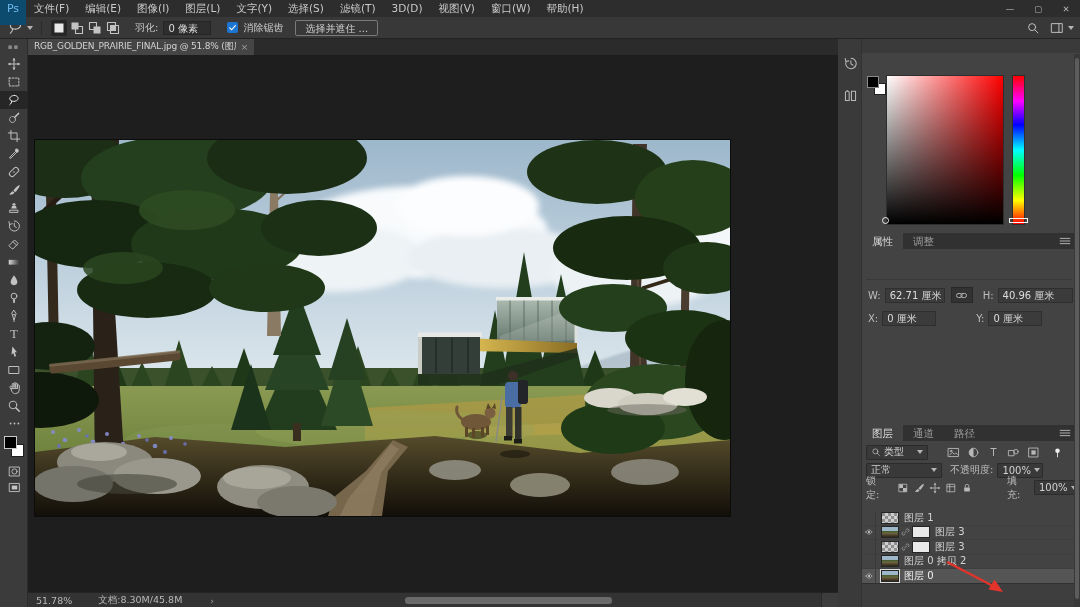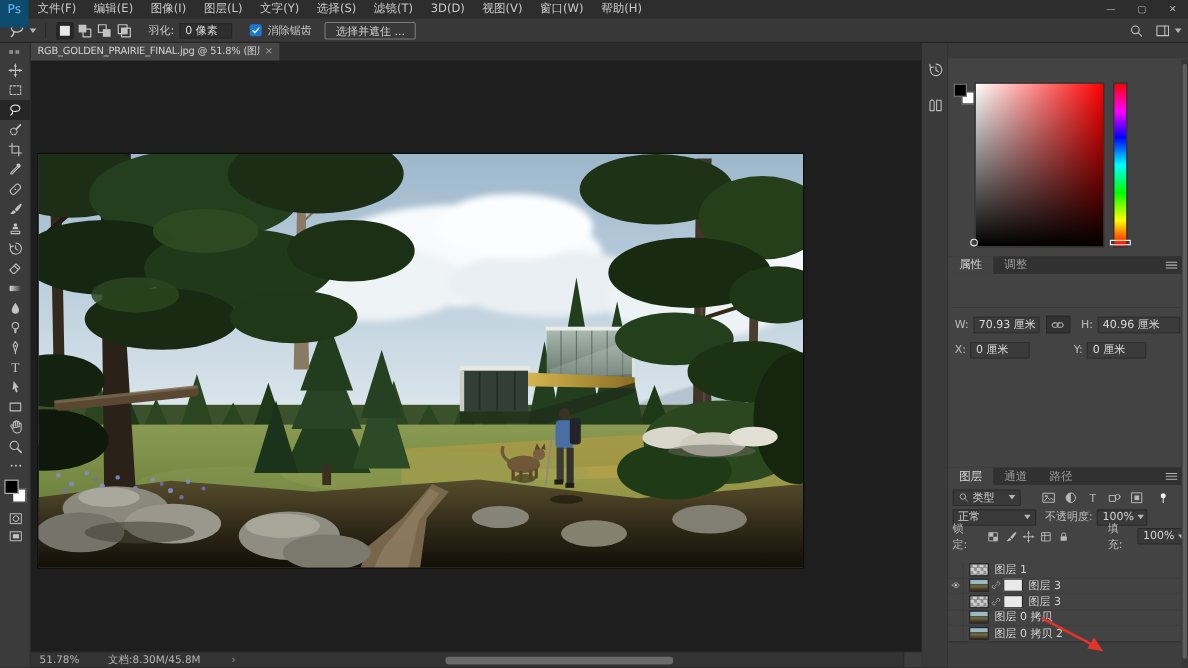--- a/index.html
+++ b/index.html
@@ -638,21 +638,21 @@
           <span class="pmenu icon" style="right:8px">
               <svg viewBox="0 0 16 16" width="100%" height="100%" fill="none" stroke="currentColor" stroke-width="1.1" stroke-linecap="round" stroke-linejoin="round">
                 <path d="M2.5 5 H13.5 M2.5 8 H13.5 M2.5 11 H13.5"></path>
               </svg>
             </span>
         </div>
         <div class="pcontent">
           <div class="pdivider"></div>
           <div class="prow" style="top:38px;left:6px">
             <span class="vlabel">W:</span>
-            <span class="vbox" style="width:60px">70.93 厘米</span>
+            <span class="vbox" style="width:60px">62.71 厘米</span>
             <span class="chainbox" style="margin-left:6px">
                 <svg viewBox="0 0 16 16" width="100%" height="100%" fill="none" stroke="currentColor" stroke-width="1.1" stroke-linecap="round" stroke-linejoin="round">
                   <rect x="1.8" y="5.5" width="7" height="5" rx="2.5"></rect>
                   <rect x="7.2" y="5.5" width="7" height="5" rx="2.5"></rect>
                 </svg>
               </span>
             <span class="vlabel" style="margin-left:10px">H:</span>
             <span class="vbox" style="width:75px">40.96 厘米</span>
           </div>
           <div class="prow" style="top:62px;left:6px">
@@ -806,25 +806,20 @@
                   <svg viewBox="0 0 16 16" width="100%" height="100%" fill="none" stroke="currentColor" stroke-width="1.1" stroke-linecap="round" stroke-linejoin="round">
                     <path d="M6.2 9.8 L9.8 6.2 M4.2 7.8 L3.2 8.8 a2.4 2.4 0 0 0 3.4 3.4 l1 -1 M11.8 8.2 l1 -1 a2.4 2.4 0 0 0 -3.4 -3.4 l-1 1"></path>
                   </svg>
                 </span>
                 <span class="lmask"></span>
                 <span class="lname">图层 3</span>
               </div>
               <div class="lrow">
                 <span class="eyewell"></span>
                 <span class="lthumb img"></span>
-                <span class="lname">图层 0 拷贝</span>
-              </div>
-              <div class="lrow">
-                <span class="eyewell"></span>
-                <span class="lthumb img"></span>
                 <span class="lname">图层 0 拷贝 2</span>
               </div>
               <div class="lrow sel">
                 <span class="eyewell">
                   <svg viewBox="0 0 16 16" width="100%" height="100%" fill="none" stroke="currentColor" stroke-width="1.1" stroke-linecap="round" stroke-linejoin="round">
                     <path d="M1.8 8 C3.8 5 6 3.8 8 3.8 C10 3.8 12.2 5 14.2 8 C12.2 11 10 12.2 8 12.2 C6 12.2 3.8 11 1.8 8 Z"></path>
                     <circle cx="8" cy="8" r="2.1" fill="currentColor" stroke="none"></circle>
                   </svg>
                 </span>
                 <span class="lthumb img selthumb"></span>

